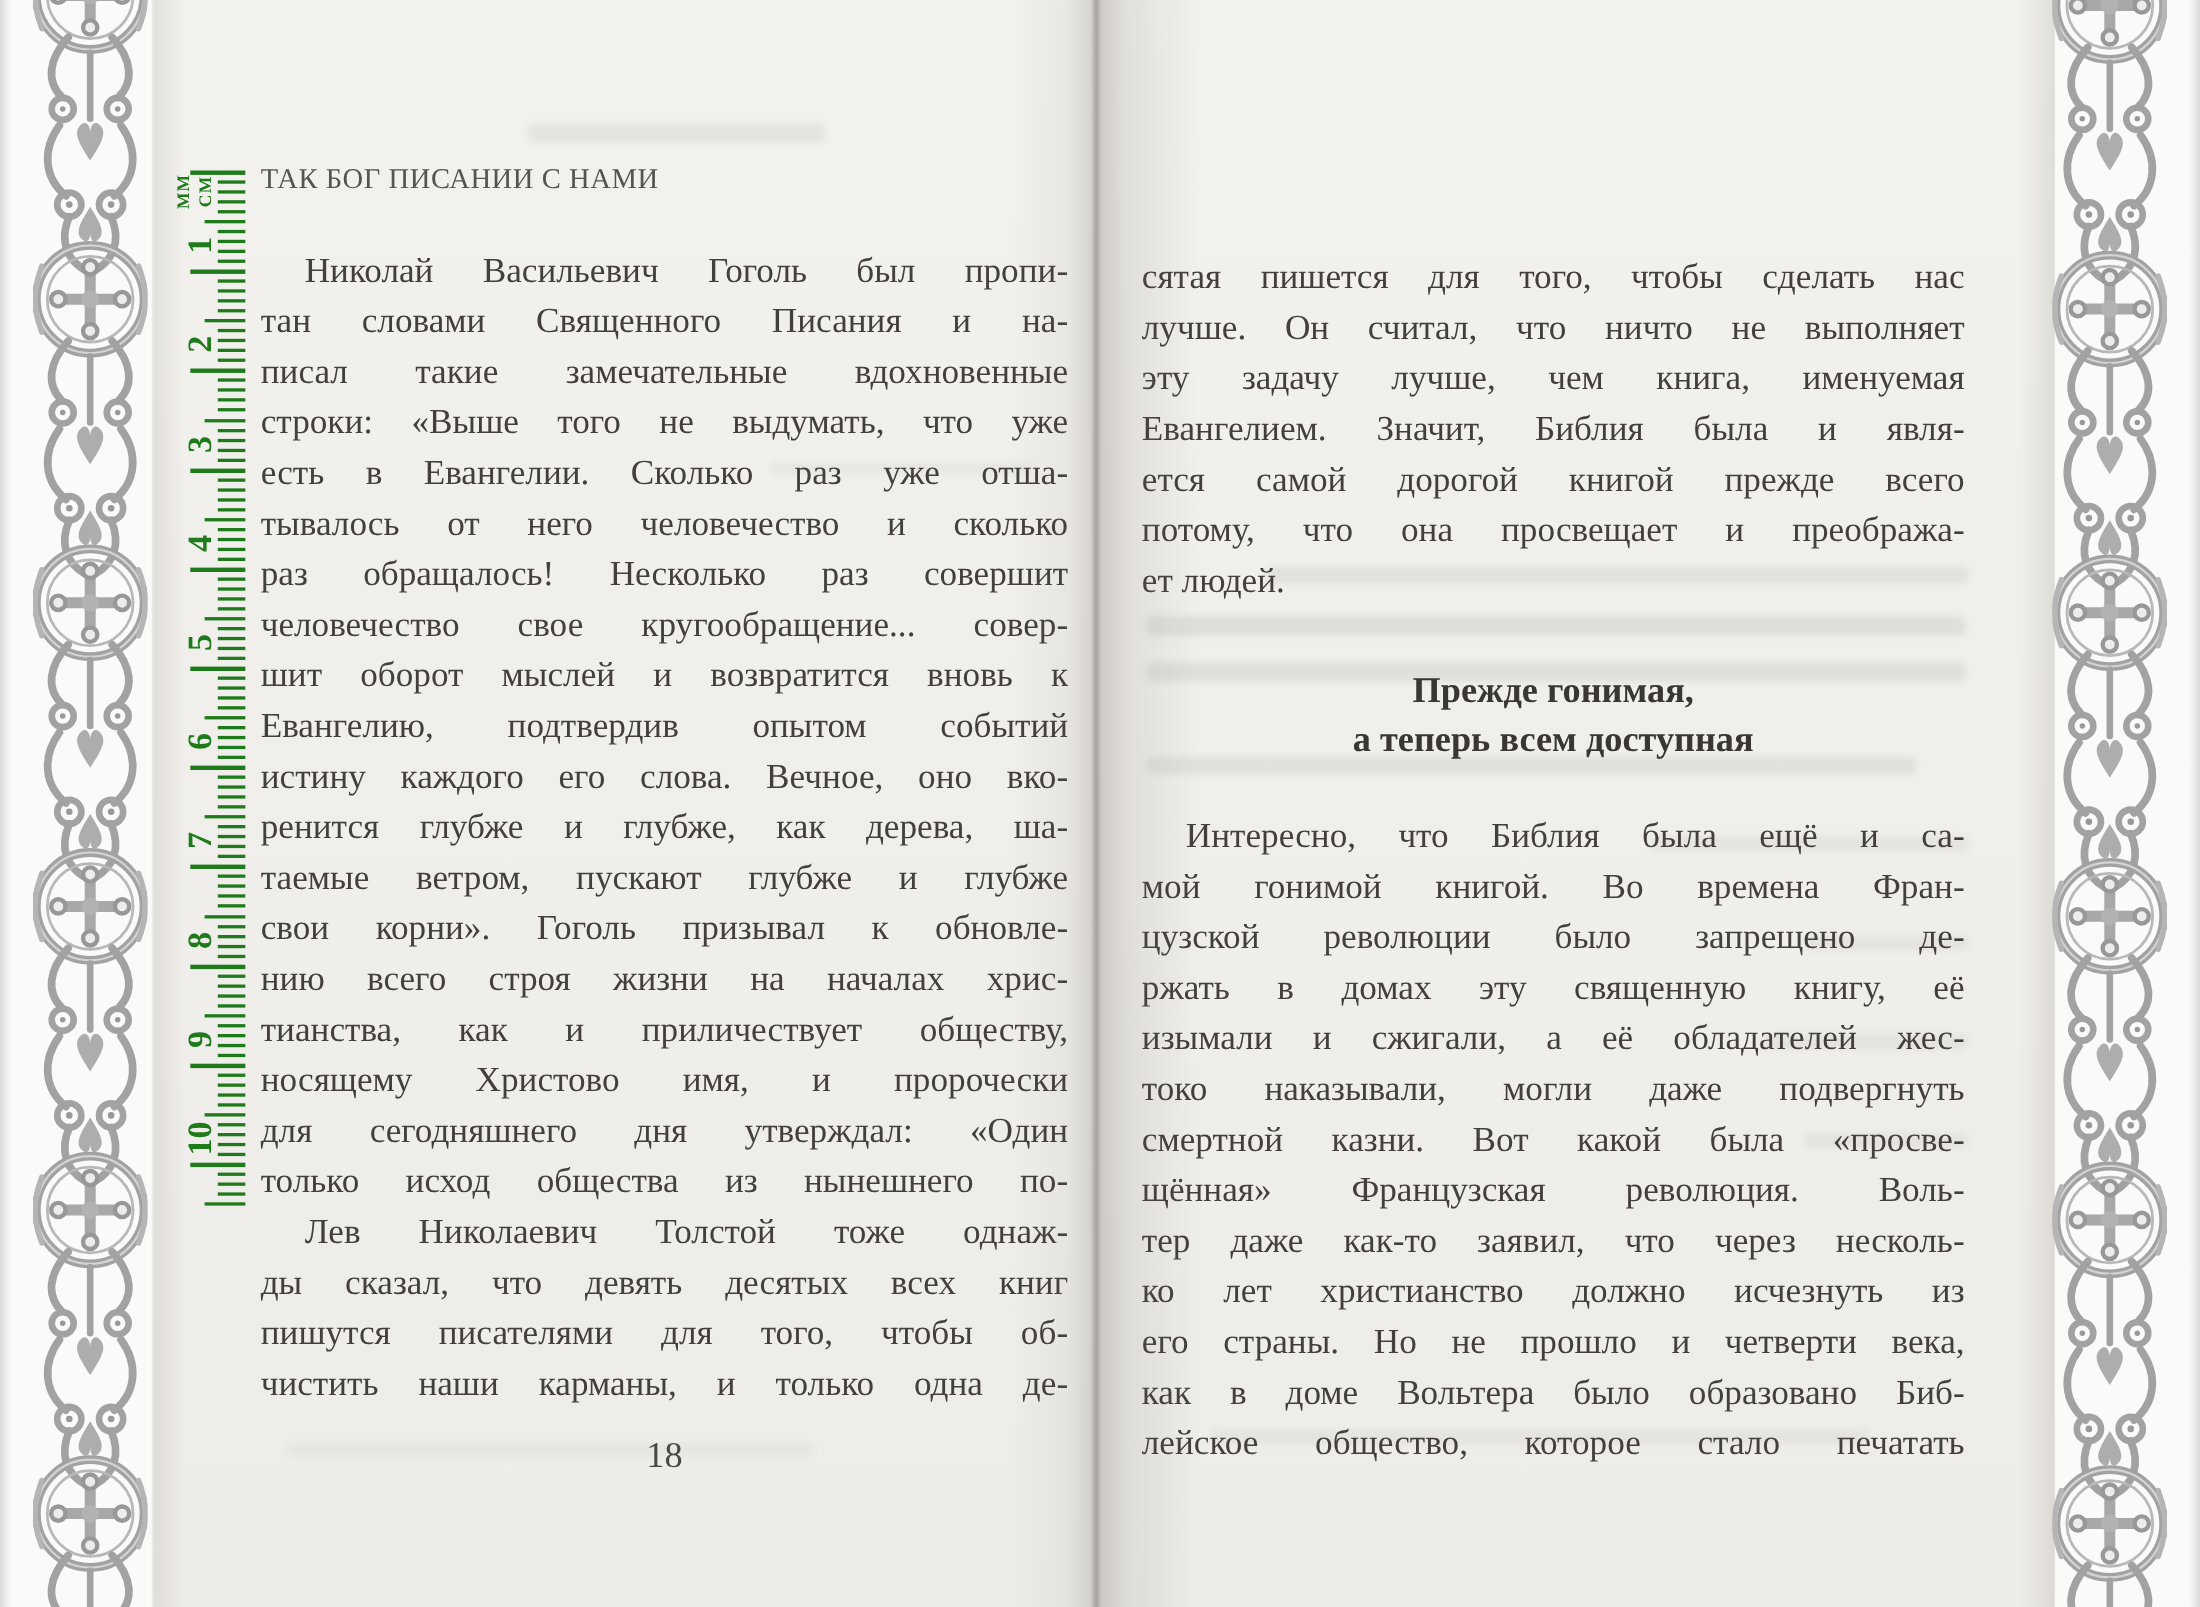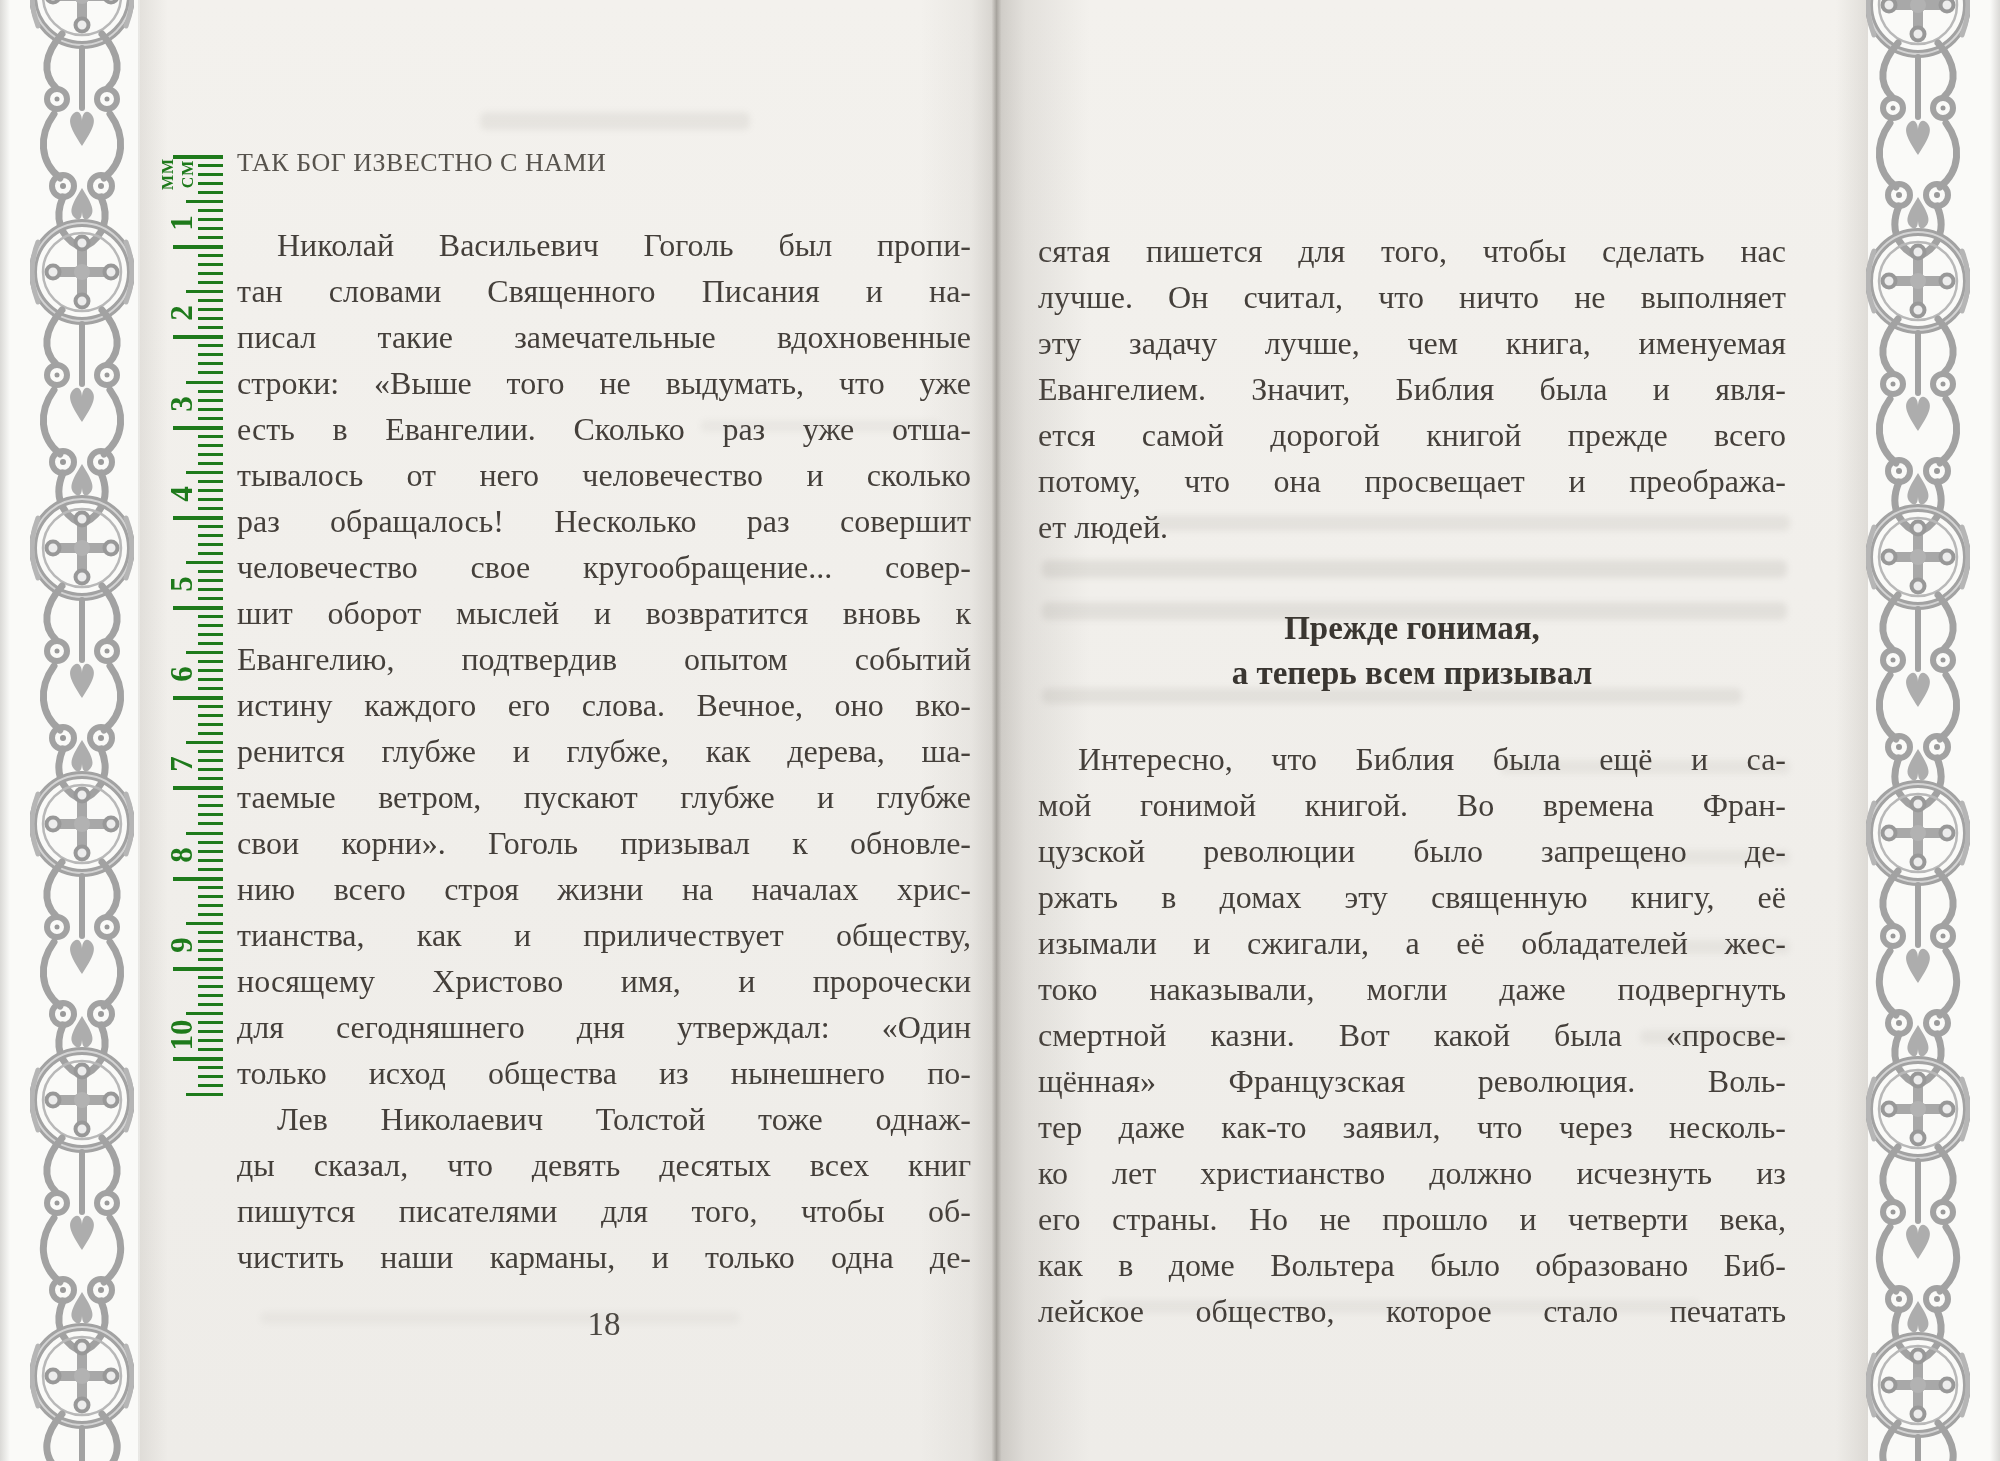--- a/index.html
+++ b/index.html
@@ -76,21 +76,21 @@
     <div class="ghost" style="left:1042px;top:560px;width:745px;height:18px;opacity:0.16;"></div>
     <div class="ghost" style="left:1042px;top:602px;width:745px;height:18px;opacity:0.15;"></div>
     <div class="ghost" style="left:1042px;top:688px;width:700px;height:16px;opacity:0.14;"></div>
     <div class="ghost" style="left:1500px;top:760px;width:290px;height:14px;opacity:0.10;"></div>
     <div class="ghost" style="left:1640px;top:850px;width:150px;height:14px;opacity:0.10;"></div>
     <div class="ghost" style="left:1600px;top:940px;width:190px;height:14px;opacity:0.10;"></div>
     <div class="ghost" style="left:1640px;top:1030px;width:150px;height:14px;opacity:0.10;"></div>
     <div class="ghost" style="left:1100px;top:1300px;width:600px;height:13px;opacity:0.09;"></div>
   </div>
 
-  <div class="runhead" id="head-left">ТАК БОГ ИЗВЕСТНО С НАМИ</div>
+  <div class="runhead" id="head-left">ТАК БОГ ПИСАНИИ С НАМИ</div>
   <div class="pagebody" id="left-page-body">
       <div class="para">
         <div class="line indent">Николай Васильевич Гоголь был пропи-</div>
         <div class="line">тан словами Священного Писания и на-</div>
         <div class="line">писал такие замечательные вдохновенные</div>
         <div class="line">строки: «Выше того не выдумать, что уже</div>
         <div class="line">есть в Евангелии. Сколько раз уже отша-</div>
         <div class="line">тывалось от него человечество и сколько</div>
         <div class="line">раз обращалось! Несколько раз совершит</div>
         <div class="line">человечество свое кругообращение... совер-</div>
@@ -120,21 +120,21 @@
         <div class="line">сятая пишется для того, чтобы сделать нас</div>
         <div class="line">лучше. Он считал, что ничто не выполняет</div>
         <div class="line">эту задачу лучше, чем книга, именуемая</div>
         <div class="line">Евангелием. Значит, Библия была и явля-</div>
         <div class="line">ется самой дорогой книгой прежде всего</div>
         <div class="line">потому, что она просвещает и преобража-</div>
         <div class="line flush">ет людей.</div>
       </div>
       <div class="subheading">
         <div class="subline">Прежде гонимая,</div>
-        <div class="subline">а теперь всем призывал</div>
+        <div class="subline">а теперь всем доступная</div>
       </div>
       <div class="para">
         <div class="line indent">Интересно, что Библия была ещё и са-</div>
         <div class="line">мой гонимой книгой. Во времена Фран-</div>
         <div class="line">цузской революции было запрещено де-</div>
         <div class="line">ржать в домах эту священную книгу, её</div>
         <div class="line">изымали и сжигали, а её обладателей жес-</div>
         <div class="line">токо наказывали, могли даже подвергнуть</div>
         <div class="line">смертной казни. Вот какой была «просве-</div>
         <div class="line">щённая» Французская революция. Воль-</div>

